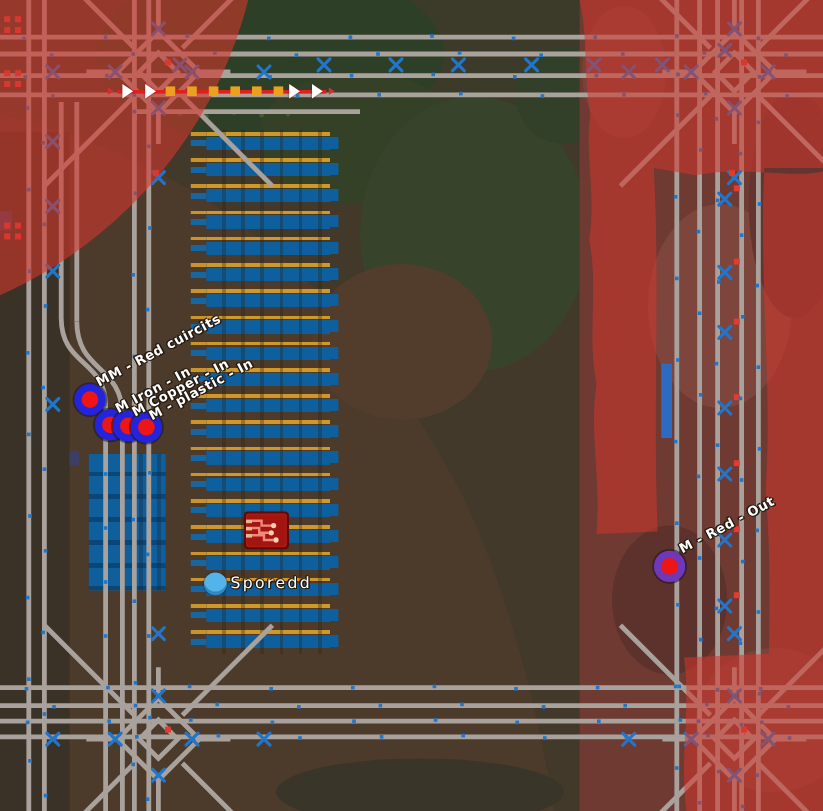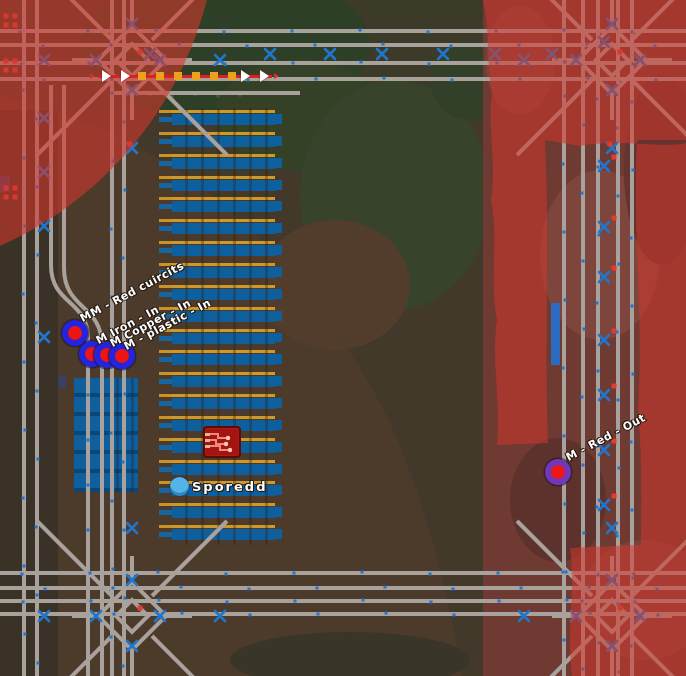--- a/index.html
+++ b/index.html
@@ -42,21 +42,21 @@
        background:#ee1515;box-shadow:0 0 0 1.5px rgba(25,20,45,.55);}
   .ring-blue{border:6px solid #2424dc;}
   .ring-purple{border:6px solid #7038b8;}
   .player-dot{position:absolute;left:170px;top:477px;width:19px;height:19px;border-radius:50%;
        background:#54b4ea;box-shadow:inset 0 -3px 0 rgba(10,80,140,.45),0 0 0 1px rgba(20,50,90,.4);}
 
   .tag-label{position:absolute;font-size:11px;font-weight:bold;color:#fff;letter-spacing:.5px;
        white-space:nowrap;transform:rotate(-28deg);transform-origin:0 100%;line-height:13px;
        text-shadow:1px 0 0 #241a10,-1px 0 0 #241a10,0 1px 0 #241a10,0 -1px 0 #241a10,
                    1px 1px 0 #241a10,-1px -1px 0 #241a10;}
-  .player-label{position:absolute;left:192px;top:479px;font-size:13px;font-weight:bold;color:#fff;
+  .player-label{position:absolute;left:192px;top:479px;font-size:13px;font-weight:normal;color:#fff;
        letter-spacing:2px;white-space:nowrap;line-height:15px;
        text-shadow:1px 0 0 #241a10,-1px 0 0 #241a10,0 1px 0 #241a10,0 -1px 0 #241a10,
                    1px 1px 0 #241a10,-1px -1px 0 #241a10;}
   .tag-icon{position:absolute;left:203px;top:426px;}
 </style>
 </head>
 <body>
 
 <div id="stage">
 

